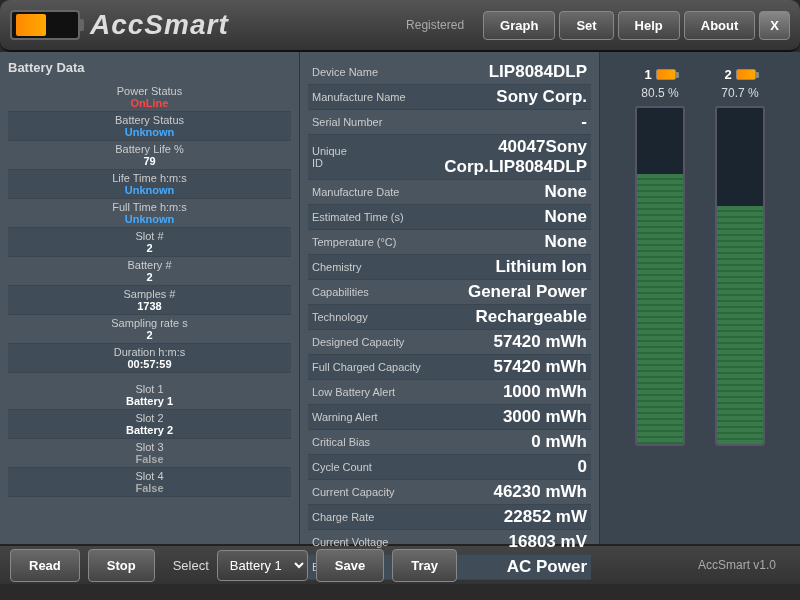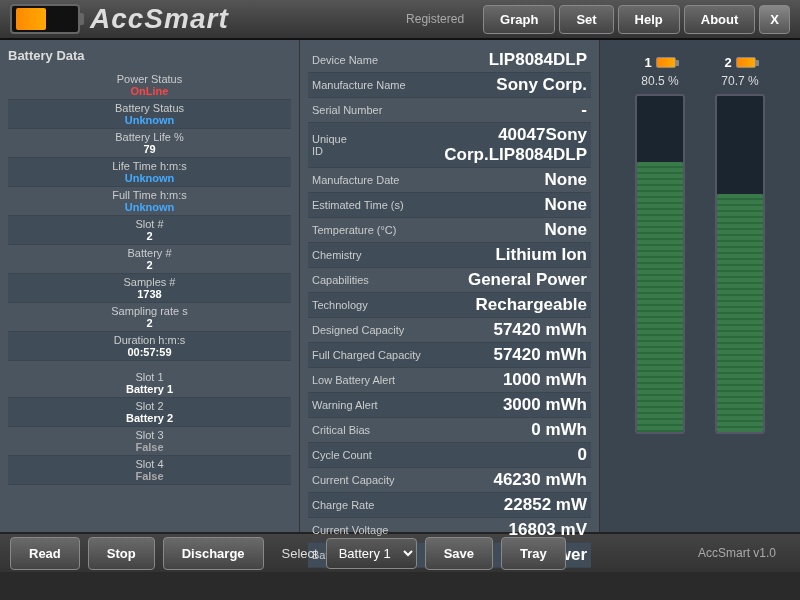--- a/index.html
+++ b/index.html
@@ -10,23 +10,24 @@
       font-family: Arial, sans-serif;
       font-size: 12px;
       overflow: hidden;
     }
 
     
     #title-bar {
       display: flex;
       align-items: center;
       background: linear-gradient(to bottom, #555, #333);
-      height: 40px;
+      height: 52px;
       padding: 0 10px;
       border-bottom: 2px solid #111;
+      border-radius: 10px;
     }
     #app-logo {
       display: flex;
       align-items: center;
       margin-right: 10px;
     }
     #battery-icon-logo {
       width: 70px;
       height: 30px;
       background: #111;
@@ -484,21 +485,20 @@
           </div>
         </div>
       </div>
   </div>
 
 </div>
 
 <div id="bottom-bar">
   <button class="action-button">Read</button>
   <button class="action-button">Stop</button>
-  <button class="action-button">Discharge</button>
   <span id="select-label">Select</span>
   <select id="battery-select">
     <option>Battery 1</option>
   </select>
   <button class="action-button">Save</button>
   <button class="action-button">Tray</button>
   <span id="version-label">AccSmart v1.0</span>
 </div>
 
 </body></html>

